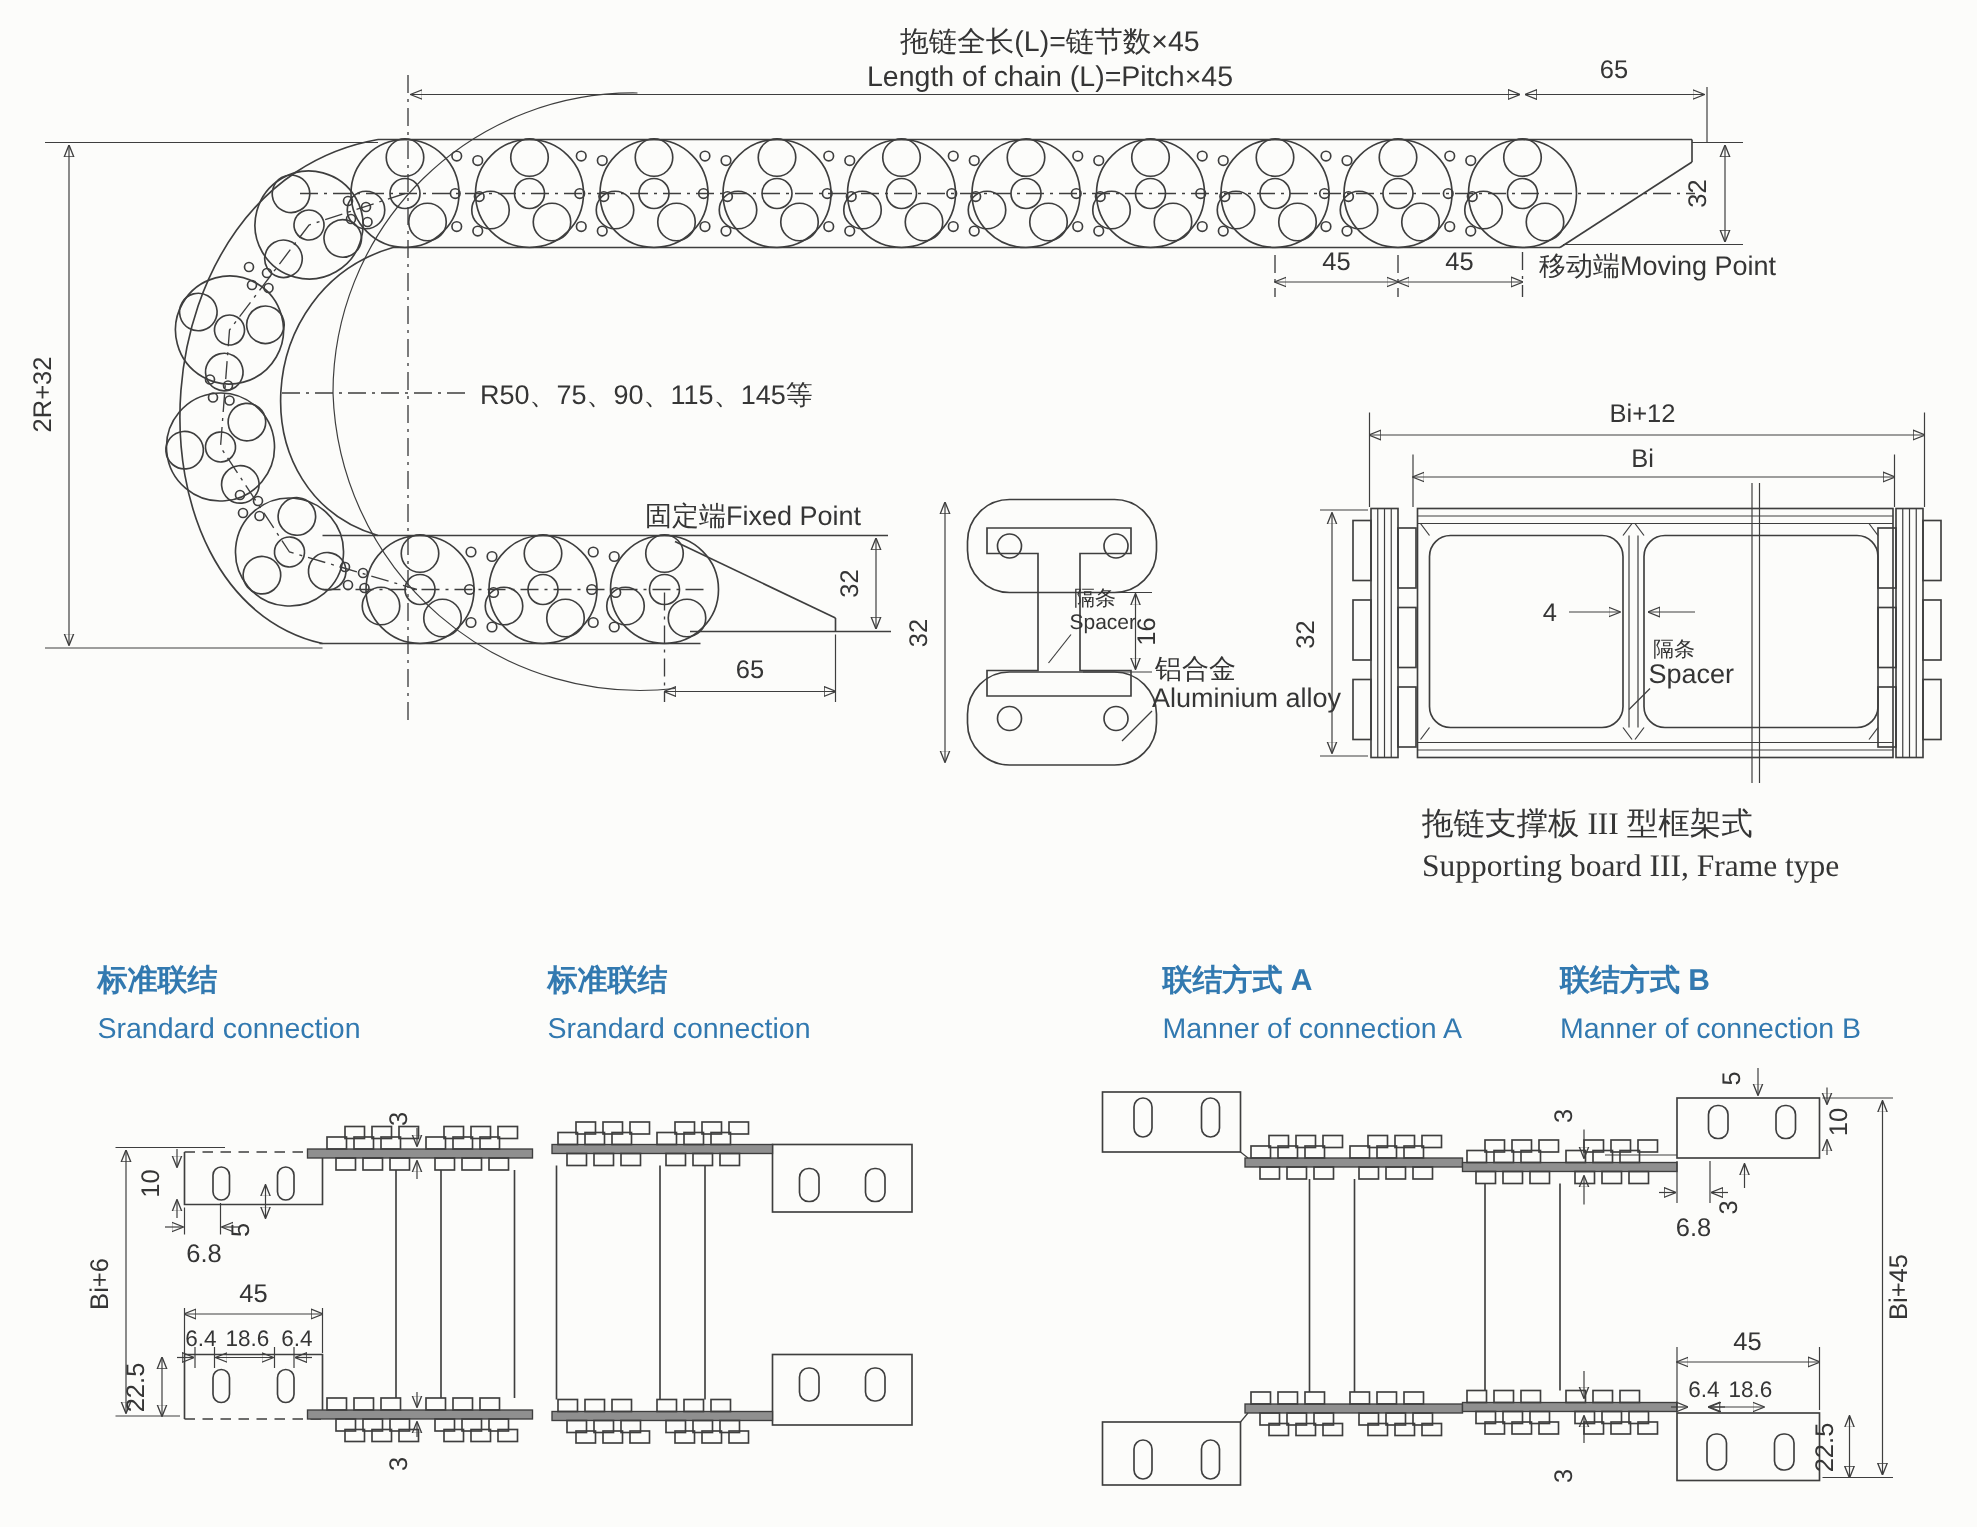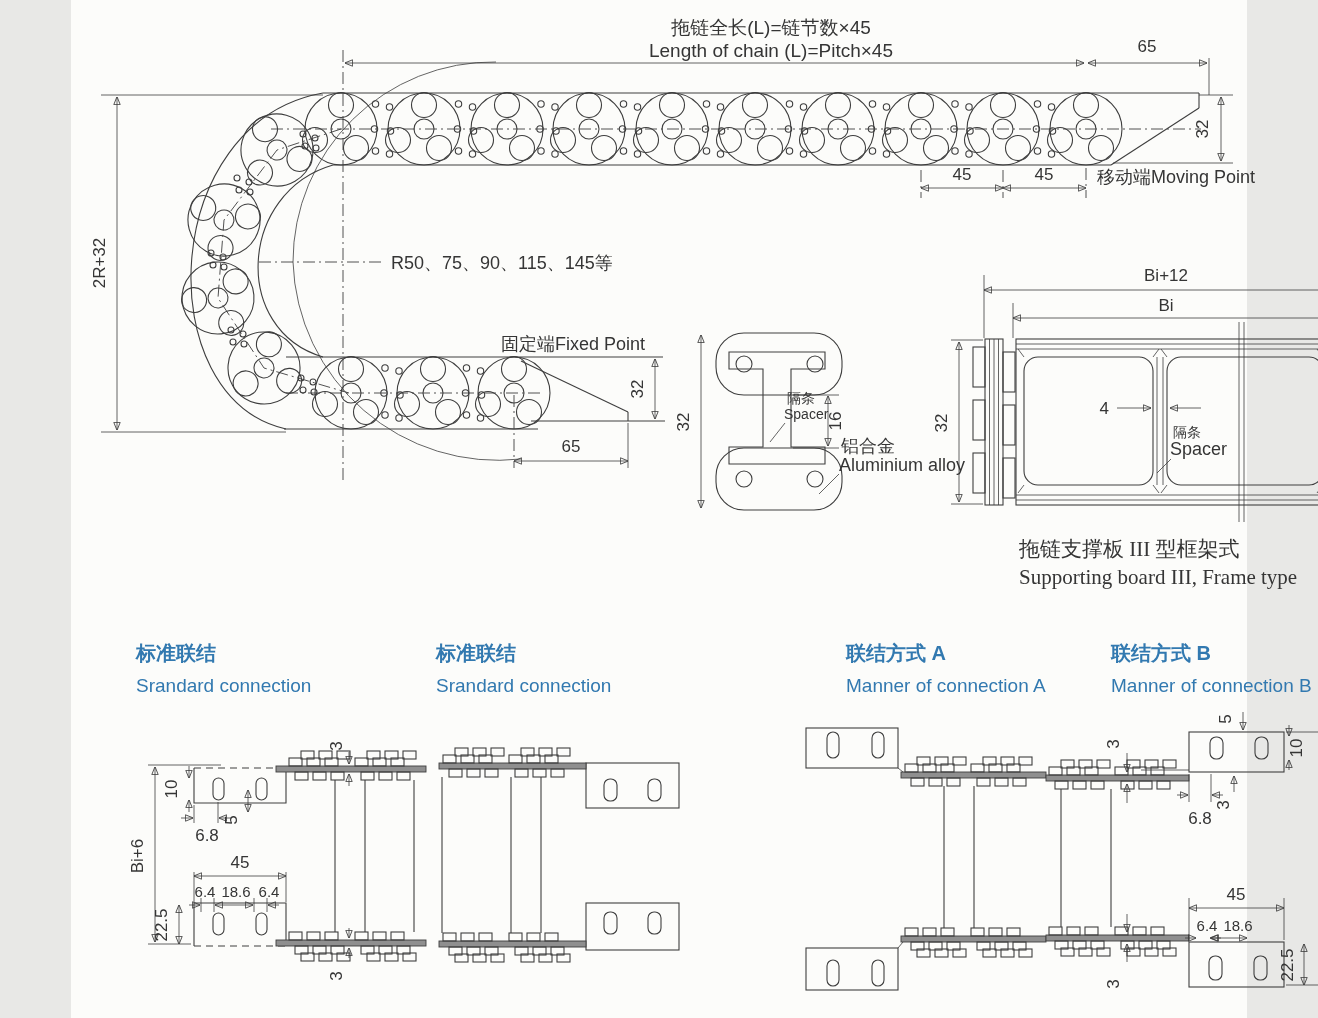--- a/index.html
+++ b/index.html
@@ -1,16 +1,16 @@
 <!DOCTYPE html>
 <html><head>
 <meta charset="utf-8">
 <style>
   html,body{margin:0;padding:0;background:#e8e8e6;}
-  .page{width:1176px;height:1018px;background:#fcfcfa;position:relative;margin:0 auto;
+  .page{width:1318px;height:1018px;background:#fcfcfa;position:relative;margin:0 auto;
         font-family:"Liberation Sans", sans-serif;}
   svg text{fill:#353535;}
   .dim{font-size:17px;}
   .dimsmall{font-size:15px;}
   .cn{font-size:18px;}
   .lbl-sm{font-size:14px;}
   .title{font-size:19px;}
   .hdr-zh{font-size:20px;fill:#3279b0;font-weight:bold;}
   .hdr-en{font-size:19px;fill:#3279b0;}
   .cap{font-family:"Liberation Serif", serif;font-size:21px;}

